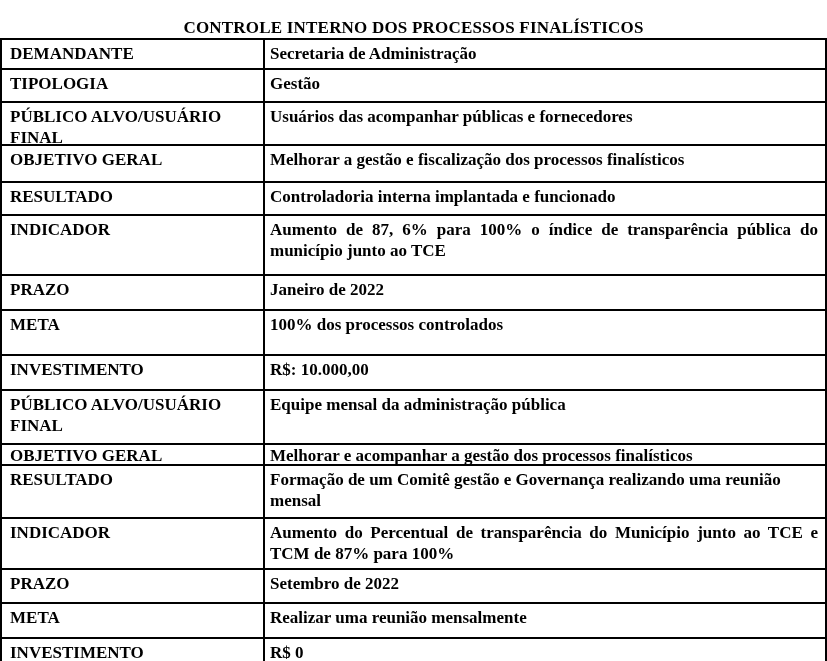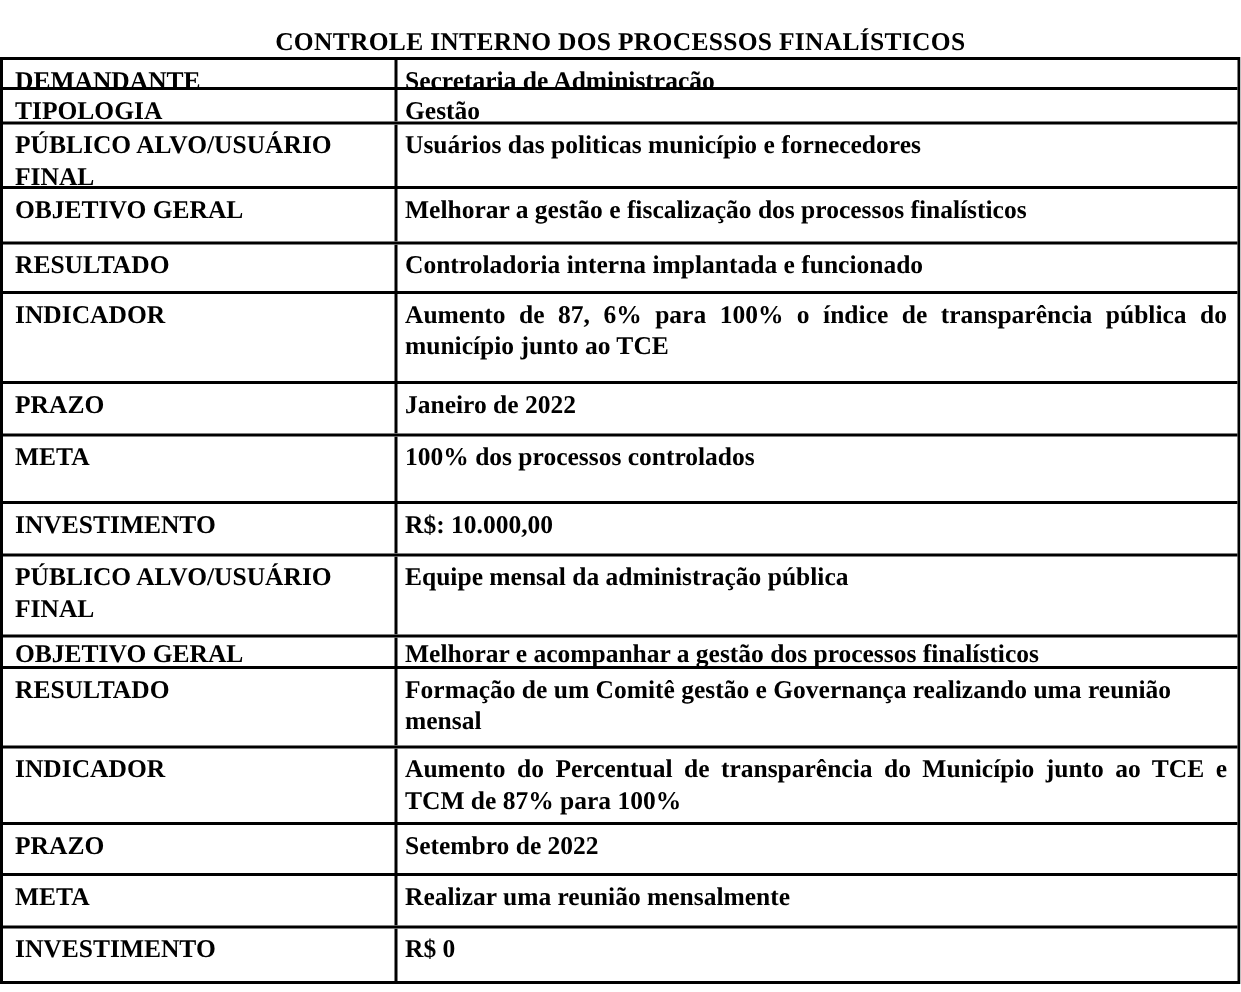--- a/index.html
+++ b/index.html
@@ -66,33 +66,33 @@
     padding-top: 0;
   }
 </style>
 </head>
 <body>
 
 <div class="doc-title">CONTROLE INTERNO DOS PROCESSOS FINALÍSTICOS</div>
 
 <div class="ci-table">
 
-  <div class="row" style="height:20px">
+  <div class="row" style="height:30px">
     <div class="cell label">DEMANDANTE</div>
     <div class="cell value">Secretaria de Administração</div>
   </div>
 
-  <div class="row" style="height:23px">
+  <div class="row" style="height:33px">
     <div class="cell label">TIPOLOGIA</div>
     <div class="cell value">Gestão</div>
   </div>
 
   <div class="row" style="height:43px">
     <div class="cell label">PÚBLICO ALVO/USUÁRIO FINAL</div>
-    <div class="cell value">Usuários das politicas município e fornecedores</div>
+    <div class="cell value">Usuários das acompanhar públicas e fornecedores</div>
   </div>
 
   <div class="row" style="height:37px">
     <div class="cell label">OBJETIVO GERAL</div>
     <div class="cell value">Melhorar a gestão e fiscalização dos processos finalísticos</div>
   </div>
 
   <div class="row" style="height:33px">
     <div class="cell label">RESULTADO</div>
     <div class="cell value">Controladoria interna implantada e funcionado</div>

